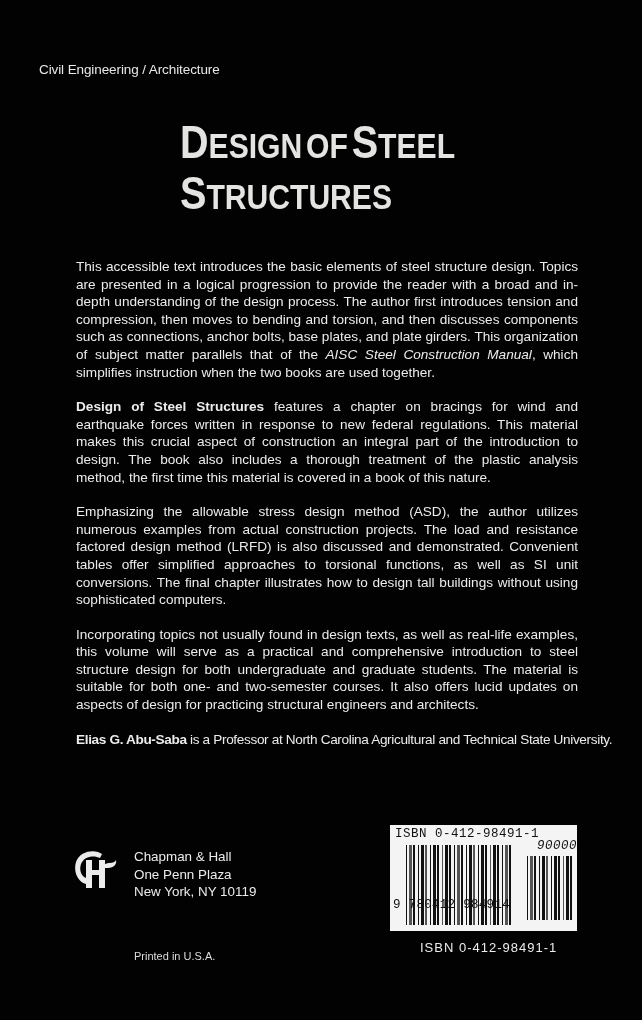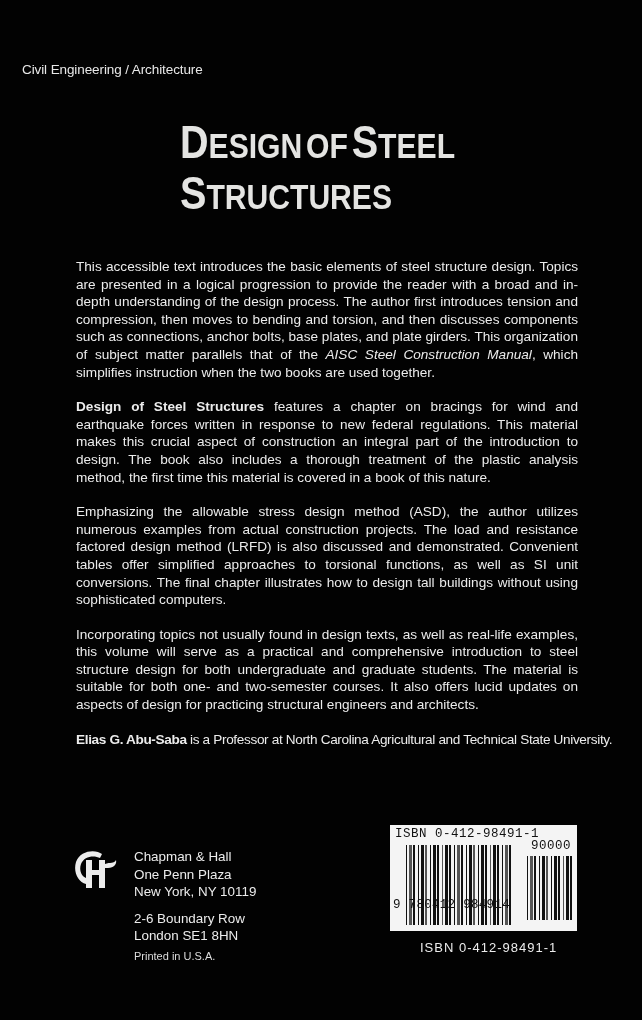--- a/index.html
+++ b/index.html
@@ -10,21 +10,21 @@
     body {
       width: 642px;
       height: 1020px;
       position: relative;
       overflow: hidden;
       color: #ececec;
       font-family: "Liberation Sans", sans-serif;
     }
     .category {
       position: absolute;
-      left: 22px;
+      left: 39px;
       top: 62px;
       font-size: 13.5px;
       letter-spacing: -0.1px;
       color: #e8e8e8;
     }
     .title {
       position: absolute;
       left: 180px;
       top: 122px;
       font-family: "Liberation Sans", sans-serif;
@@ -102,26 +102,27 @@
       left: 5px;
       top: 2px;
       font-family: "Liberation Mono", monospace;
       font-size: 12.5px;
       color: #111;
       letter-spacing: 0.5px;
       white-space: nowrap;
     }
     .price-code {
       position: absolute;
-      right: 6px;
+      right: 0;
       top: 14px;
       font-family: "Liberation Mono", monospace;
       font-size: 12.5px;
       color: #111;
       letter-spacing: 0.5px;
+      font-style: italic;
     }
     .ean-digits {
       position: absolute;
       left: 3px;
       bottom: 19px;
       font-family: "Liberation Mono", monospace;
       font-size: 12.5px;
       color: #111;
       letter-spacing: 0.3px;
       white-space: nowrap;
@@ -180,24 +181,20 @@
       <rect x="14" y="10" width="6" height="28" fill="#ececec"></rect>
       <rect x="27" y="10" width="6" height="28" fill="#ececec"></rect>
       <rect x="14" y="20" width="19" height="5" fill="#ececec"></rect>
       <path d="M33 14 C38 12 42 14 44 10 C45 14 42 18 36 18 L33 18 Z" fill="#ececec"></path>
     </svg>
     <div class="address">
       <div class="block">
         <div>Chapman &amp; Hall</div>
         <div>One Penn Plaza</div>
         <div>New York, NY 10119</div>
-      </div>
-      <div class="block">
-        <div>2-6 Boundary Row</div>
-        <div>London SE1 8HN</div>
       </div>
     </div>
     <div class="printed">Printed in U.S.A.</div>
   </div>
 
   <div class="barcode-box">
     <div class="isbn-top">ISBN 0-412-98491-1</div>
     <div class="price-code">90000</div>
     <svg class="bars-main" id="barsMain" viewBox="0 0 108 80" preserveAspectRatio="none">
         <rect x="0" y="0" width="1" height="80" fill="#111"></rect>

